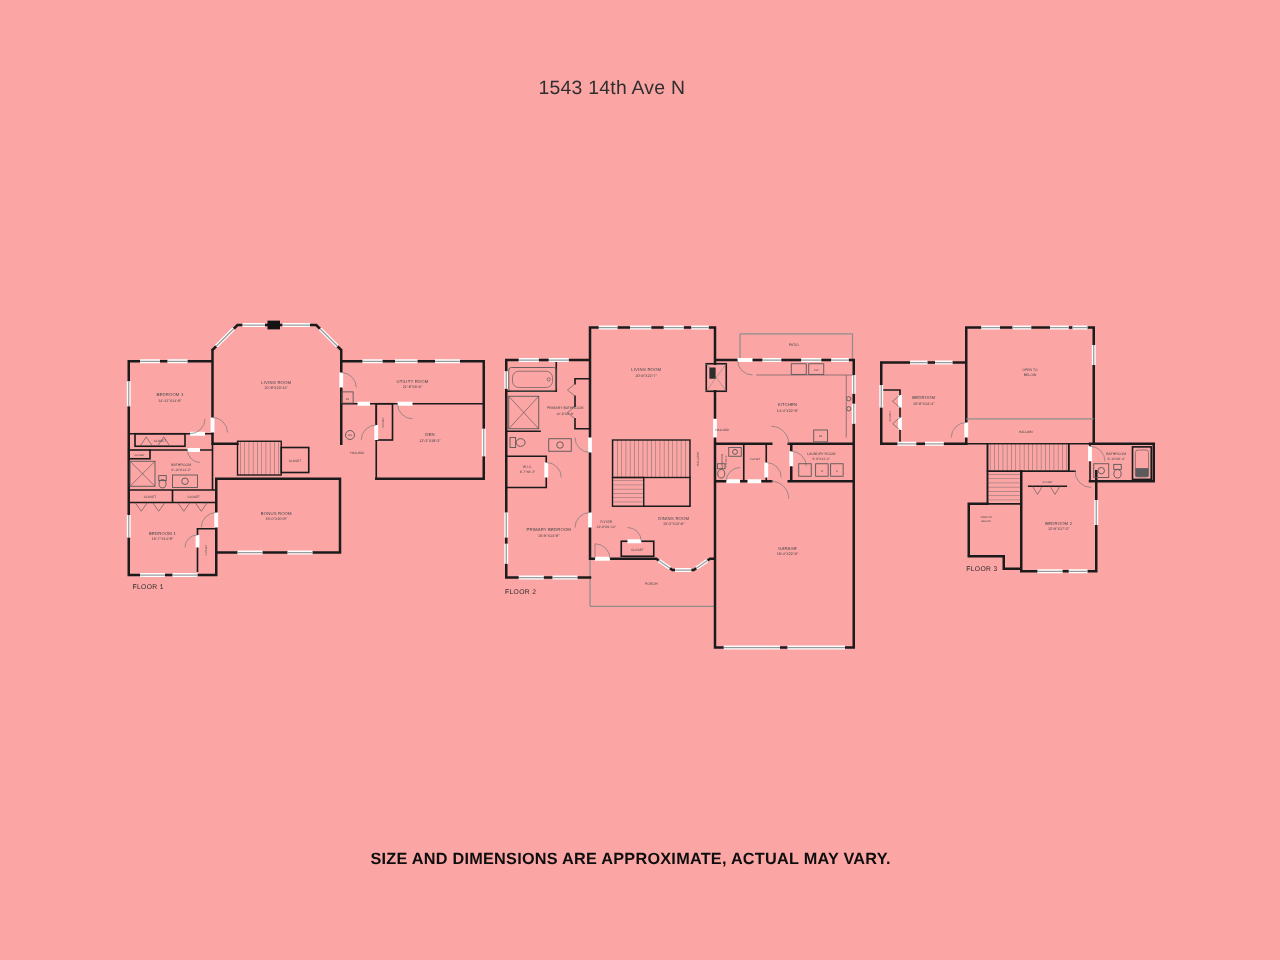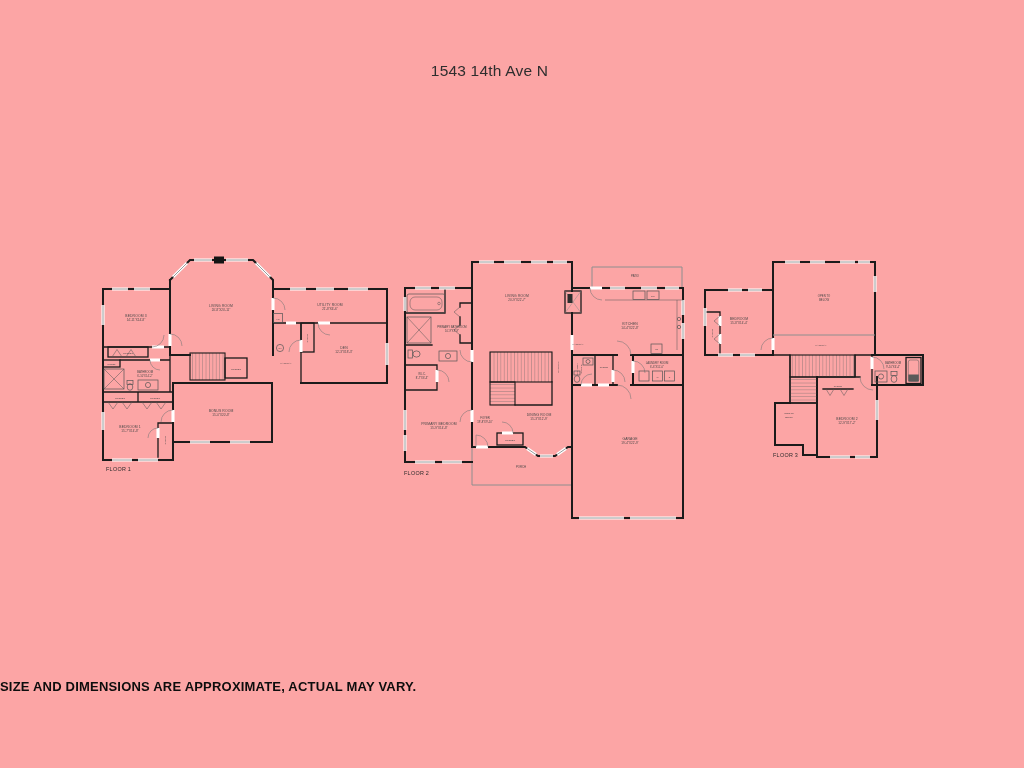--- a/index.html
+++ b/index.html
@@ -1,20 +1,20 @@
 <!DOCTYPE html>
 <html><head>
 <meta charset="utf-8">
 <style>
   html,body{margin:0;padding:0;background:#ffffff;}
   .canvas{position:relative;width:1024px;height:768px;background:#fca5a5;overflow:hidden;
           font-family:"Liberation Sans",sans-serif;padding-left:15px;}
   .title{position:absolute;left:0;right:60px;top:62px;text-align:center;
          font-size:15.5px;color:#2e2e2e;letter-spacing:.2px;}
-  .disclaimer{position:absolute;left:0;right:30px;top:679px;text-align:left;
+  .disclaimer{position:absolute;left:0;right:30px;top:679px;text-align:center;
               font-weight:bold;font-size:13px;color:#0d0d0d;letter-spacing:.2px;}
   svg.plan{position:absolute;overflow:visible;}
   #f1{left:90px;top:250px;}
   #f2{left:395px;top:255px;}
   #f3{left:700px;top:250px;}
   .wall{stroke:#1b1b1b;stroke-width:2;fill:none;stroke-linecap:square;}
   .iwall{stroke:#1b1b1b;stroke-width:1.3;fill:none;stroke-linecap:square;}
   .thin{stroke:#8e8e8e;stroke-width:1;fill:none;}
   .stair{stroke:#1b1b1b;stroke-width:1.1;}
   .gap{stroke:#ffffff;stroke-width:3.1;fill:none;}

